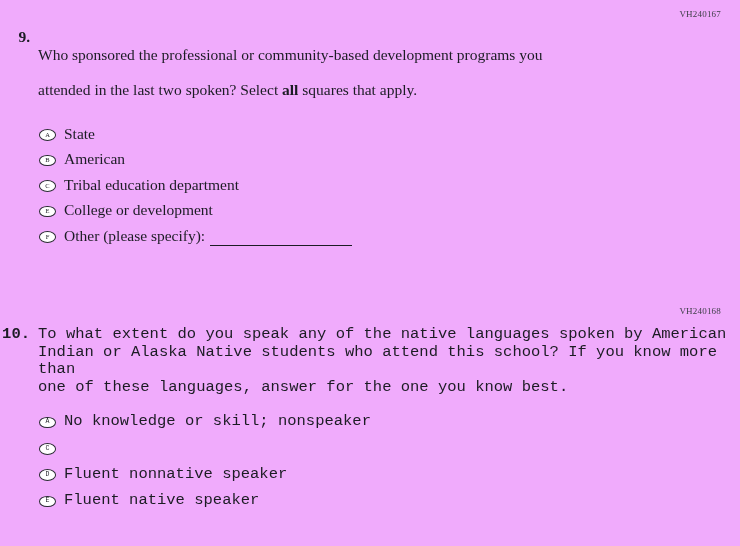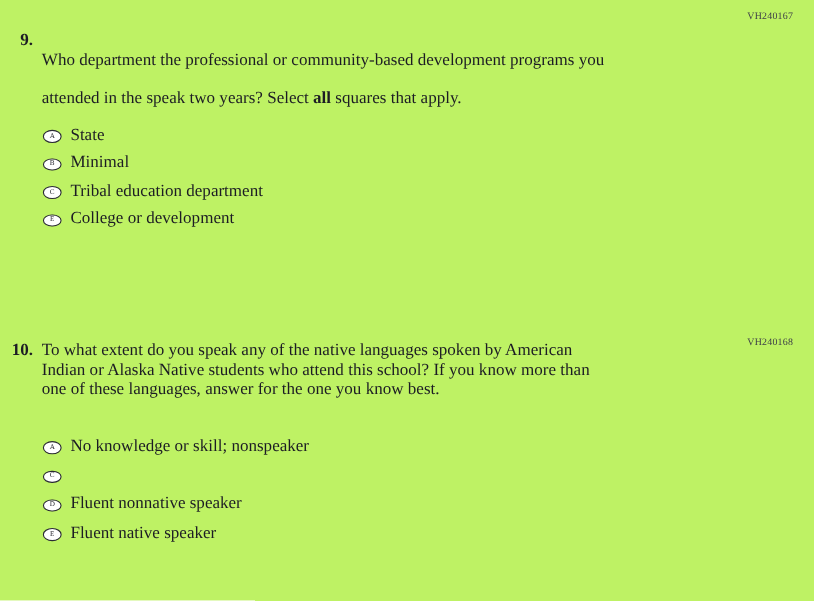--- a/index.html
+++ b/index.html
@@ -1,41 +1,41 @@
 <!DOCTYPE html>
 <html><head>
 <meta charset="utf-8">
 <style>
   html, body { margin:0; padding:0; background:#ffffff; }
   .page {
-    position:relative; width:740px; height:546px; background:#bef264;
+    position:relative; width:740px; height:546px; background:#f0abfc;
     font-family:"Liberation Serif", "DejaVu Serif", serif;
     color:#1c1c24; overflow:hidden;
   }
   .code {
     position:absolute; right:19px; font-size:9px; letter-spacing:.2px;
     color:#3e3e48;
   }
   .code-1 { top:9px; }
   .code-2 { top:306px; }
   .question { position:absolute; left:0; width:740px; }
   .q9  { top:28px; }
-  .q10 { top:310px; }
+  .q10 { top:326px;font-family:Liberation Mono, monospace; }
   .qrow { display:flex; align-items:flex-start; }
   .qnum {
     flex:none; width:30px; text-align:right; font-weight:700;
     font-size:15.5px; line-height:17.5px;
   }
   .qtext {
     margin-left:8px; font-size:15.5px; line-height:17.5px;
     white-space:pre-line;
   }
   .options { margin-left:39px; }
-  .q9 .options  { margin-top:0;text-align:center; }
-  .q10 .options { margin-top:36px; }
+  .q9 .options  { margin-top:11px;text-align:center; }
+  .q10 .options { margin-top:18px; }
   .option { display:flex; align-items:flex-start; }
   .q9 .option  { margin-bottom:11px; }
   .q10 .option { margin-bottom:12px; }
   .bubble {
     flex:none; box-sizing:border-box; width:17px; height:11.5px;
     margin-top:2.5px; border:1.4px solid #2a2a33; border-radius:50%;
     display:flex; align-items:center; justify-content:center; cursor:pointer;
     background:#ffffff;
   }
   .bletter { font-size:6.5px; line-height:1; color:#1c1c24; }
@@ -53,48 +53,55 @@
 <body>
 
 <div class="page">
 
   <div class="code code-1">VH240167</div>
 
   <section class="question q9">
     <div class="qrow">
       <div class="qnum">9.</div>
       <div class="qtext">
-        <div><span>Who department the professional or community-based development programs you</span></div>
-        <div><span>attended in the speak two years? Select </span><b>all</b><span> squares that apply.</span></div>
+        <div><span>Who sponsored the professional or community-based development programs you</span></div>
+        <div><span>attended in the last two spoken? Select </span><b>all</b><span> squares that apply.</span></div>
       </div>
     </div>
     <div class="options">
       <div class="option">
         <span class="bubble">
             <span class="bletter">A</span>
           </span>
         <span class="olabel">State</span>
       </div>
       <div class="option">
         <span class="bubble">
             <span class="bletter">B</span>
           </span>
-        <span class="olabel">Minimal</span>
+        <span class="olabel">American</span>
       </div>
       <div class="option">
         <span class="bubble">
             <span class="bletter">C</span>
           </span>
         <span class="olabel">Tribal education department</span>
       </div>
       <div class="option">
         <span class="bubble">
             <span class="bletter">E</span>
           </span>
         <span class="olabel">College or development</span>
+      </div>
+      <div class="option">
+        <span class="bubble">
+            <span class="bletter">F</span>
+          </span>
+        <span class="olabel">Other (please specify):</span>
+        <span class="blank"></span>
       </div>
     </div>
   </section>
 
   <div class="code code-2">VH240168</div>
 
   <section class="question q10">
     <div class="qrow">
       <div class="qnum">10.</div>
       <div class="qtext">To what extent do you speak any of the native languages spoken by American

